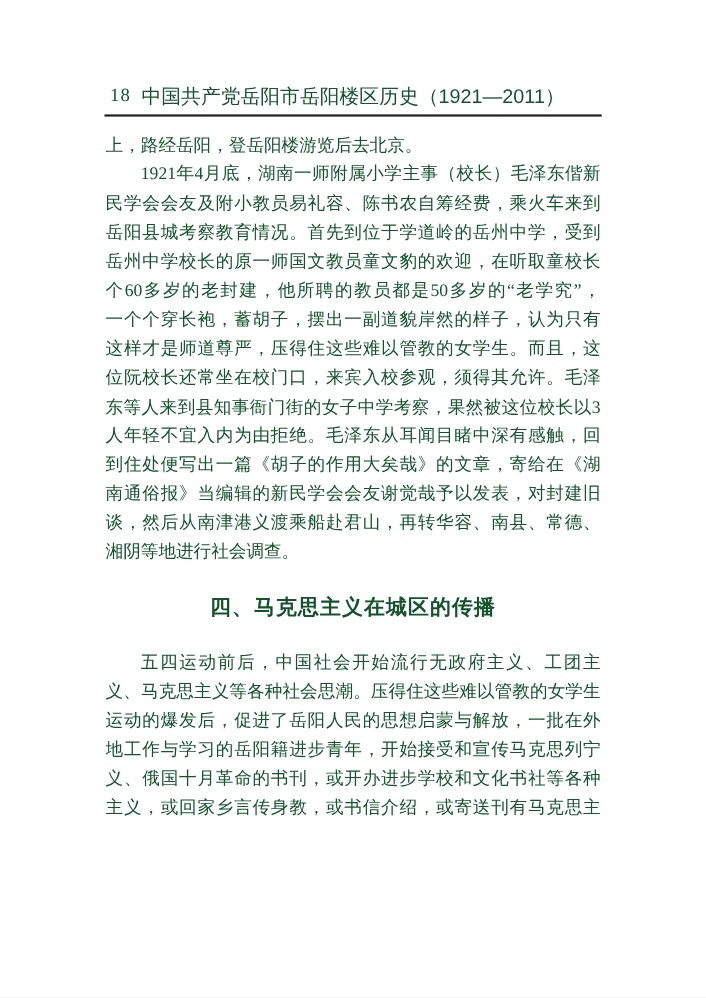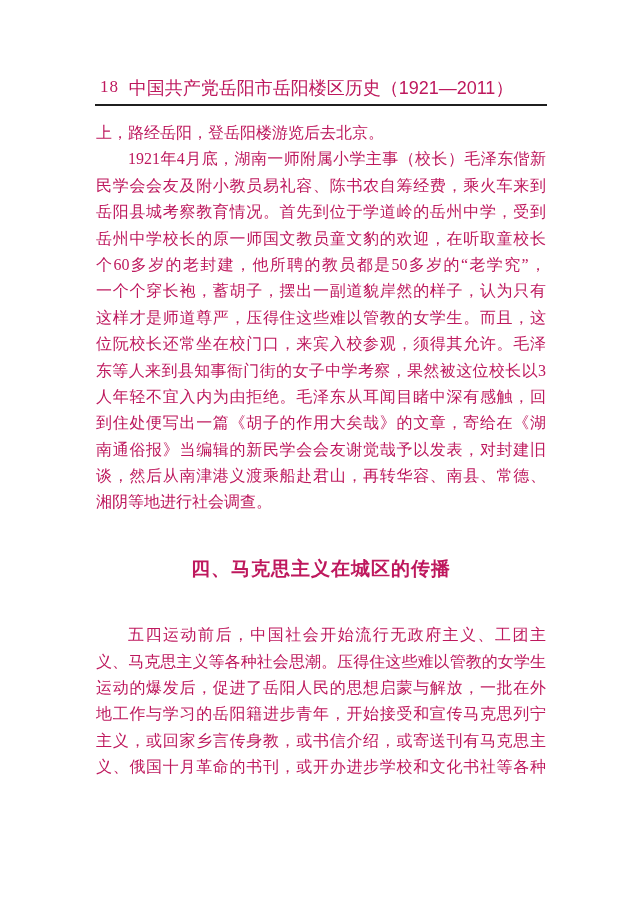--- a/index.html
+++ b/index.html
@@ -6,21 +6,21 @@
     margin: 0;
     padding: 0;
     background: #e8e8e8;
   }
   .page {
     position: relative;
     width: 642px;
     height: 907px;
     margin: 0 auto;
     background: #ffffff;
-    color: #be185d;
+    color: #14532d;
     overflow: hidden;
   }
   
   .running-head {
     position: absolute;
     top: 76px;
     left: 96px;
     width: 450px;
     height: 24px;
   }
@@ -68,21 +68,21 @@
     text-align-last: justify;
   }
   .para-end-left .tline:last-child {
     text-align: right;
     text-align-last: left;
   }
   .indent-first .tline:first-child {
     text-indent: 2em;
   }
   .section-heading {
-    margin: 40px 0;
+    margin: 24px 0;
     height: 26.4px;
     line-height: 26.4px;
     text-align: center;
     font-family: "Liberation Sans", "DejaVu Sans", sans-serif;
     font-weight: 700;
     font-size: 19px;
     letter-spacing: 1px;
   }
 </style>
 </head>
@@ -120,19 +120,19 @@
         <div class="tline">湘阴等地进行社会调查。</div>
       </div>
 
     <div class="section-heading">四、马克思主义在城区的传播</div>
 
     <div class="para indent-first">
         <div class="tline">五四运动前后，中国社会开始流行无政府主义、工团主</div>
         <div class="tline">义、马克思主义等各种社会思潮。压得住这些难以管教的女学生</div>
         <div class="tline">运动的爆发后，促进了岳阳人民的思想启蒙与解放，一批在外</div>
         <div class="tline">地工作与学习的岳阳籍进步青年，开始接受和宣传马克思列宁</div>
+        <div class="tline">义、俄国十月革命的书刊，或开办进步学校和文化书社等各种</div>
         <div class="tline">主义，或回家乡言传身教，或书信介绍，或寄送刊有马克思主</div>
-        <div class="tline">义、俄国十月革命的书刊，或开办进步学校和文化书社等各种</div>
       </div>
 
   </div>
 
 </div>
 
 </body></html>

